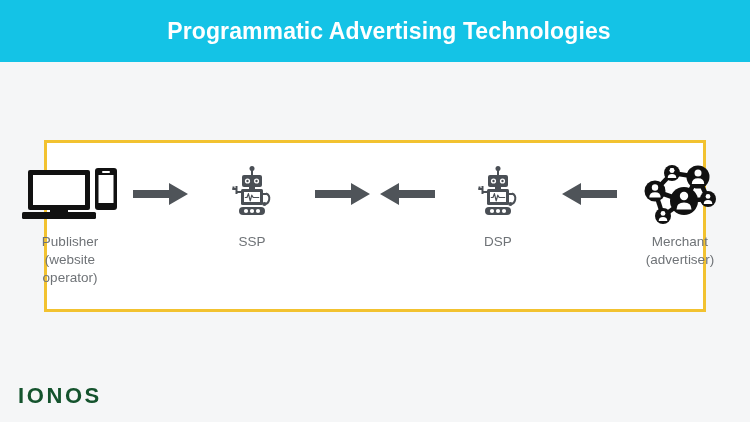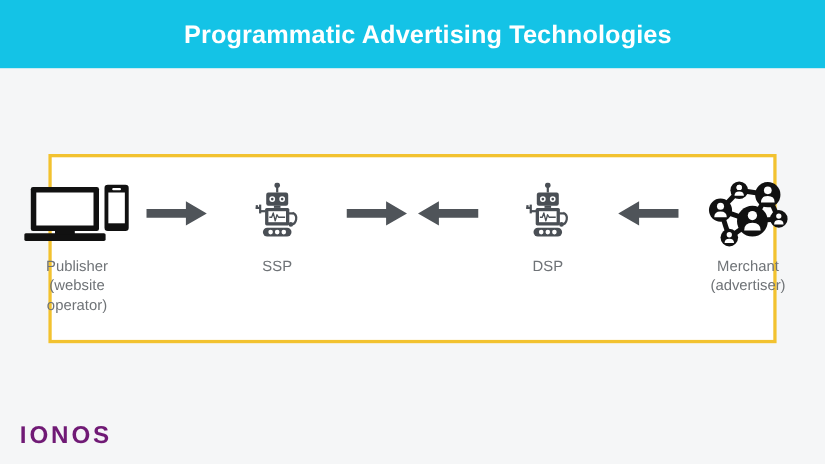--- a/index.html
+++ b/index.html
@@ -96,21 +96,21 @@
     display: flex;
     align-items: center;
     justify-content: center;
   }
 
   
   .ionos-logo {
     position: absolute;
     left: 18px;
     top: 383px;
-    color: #701a75;
+    color: #14532d;
     font-size: 22px;
     font-weight: bold;
     letter-spacing: 2.6px;
     font-family: "Liberation Sans", sans-serif;
   }
 </style>
 </head>
 <body>
 
 <div class="header-banner">

